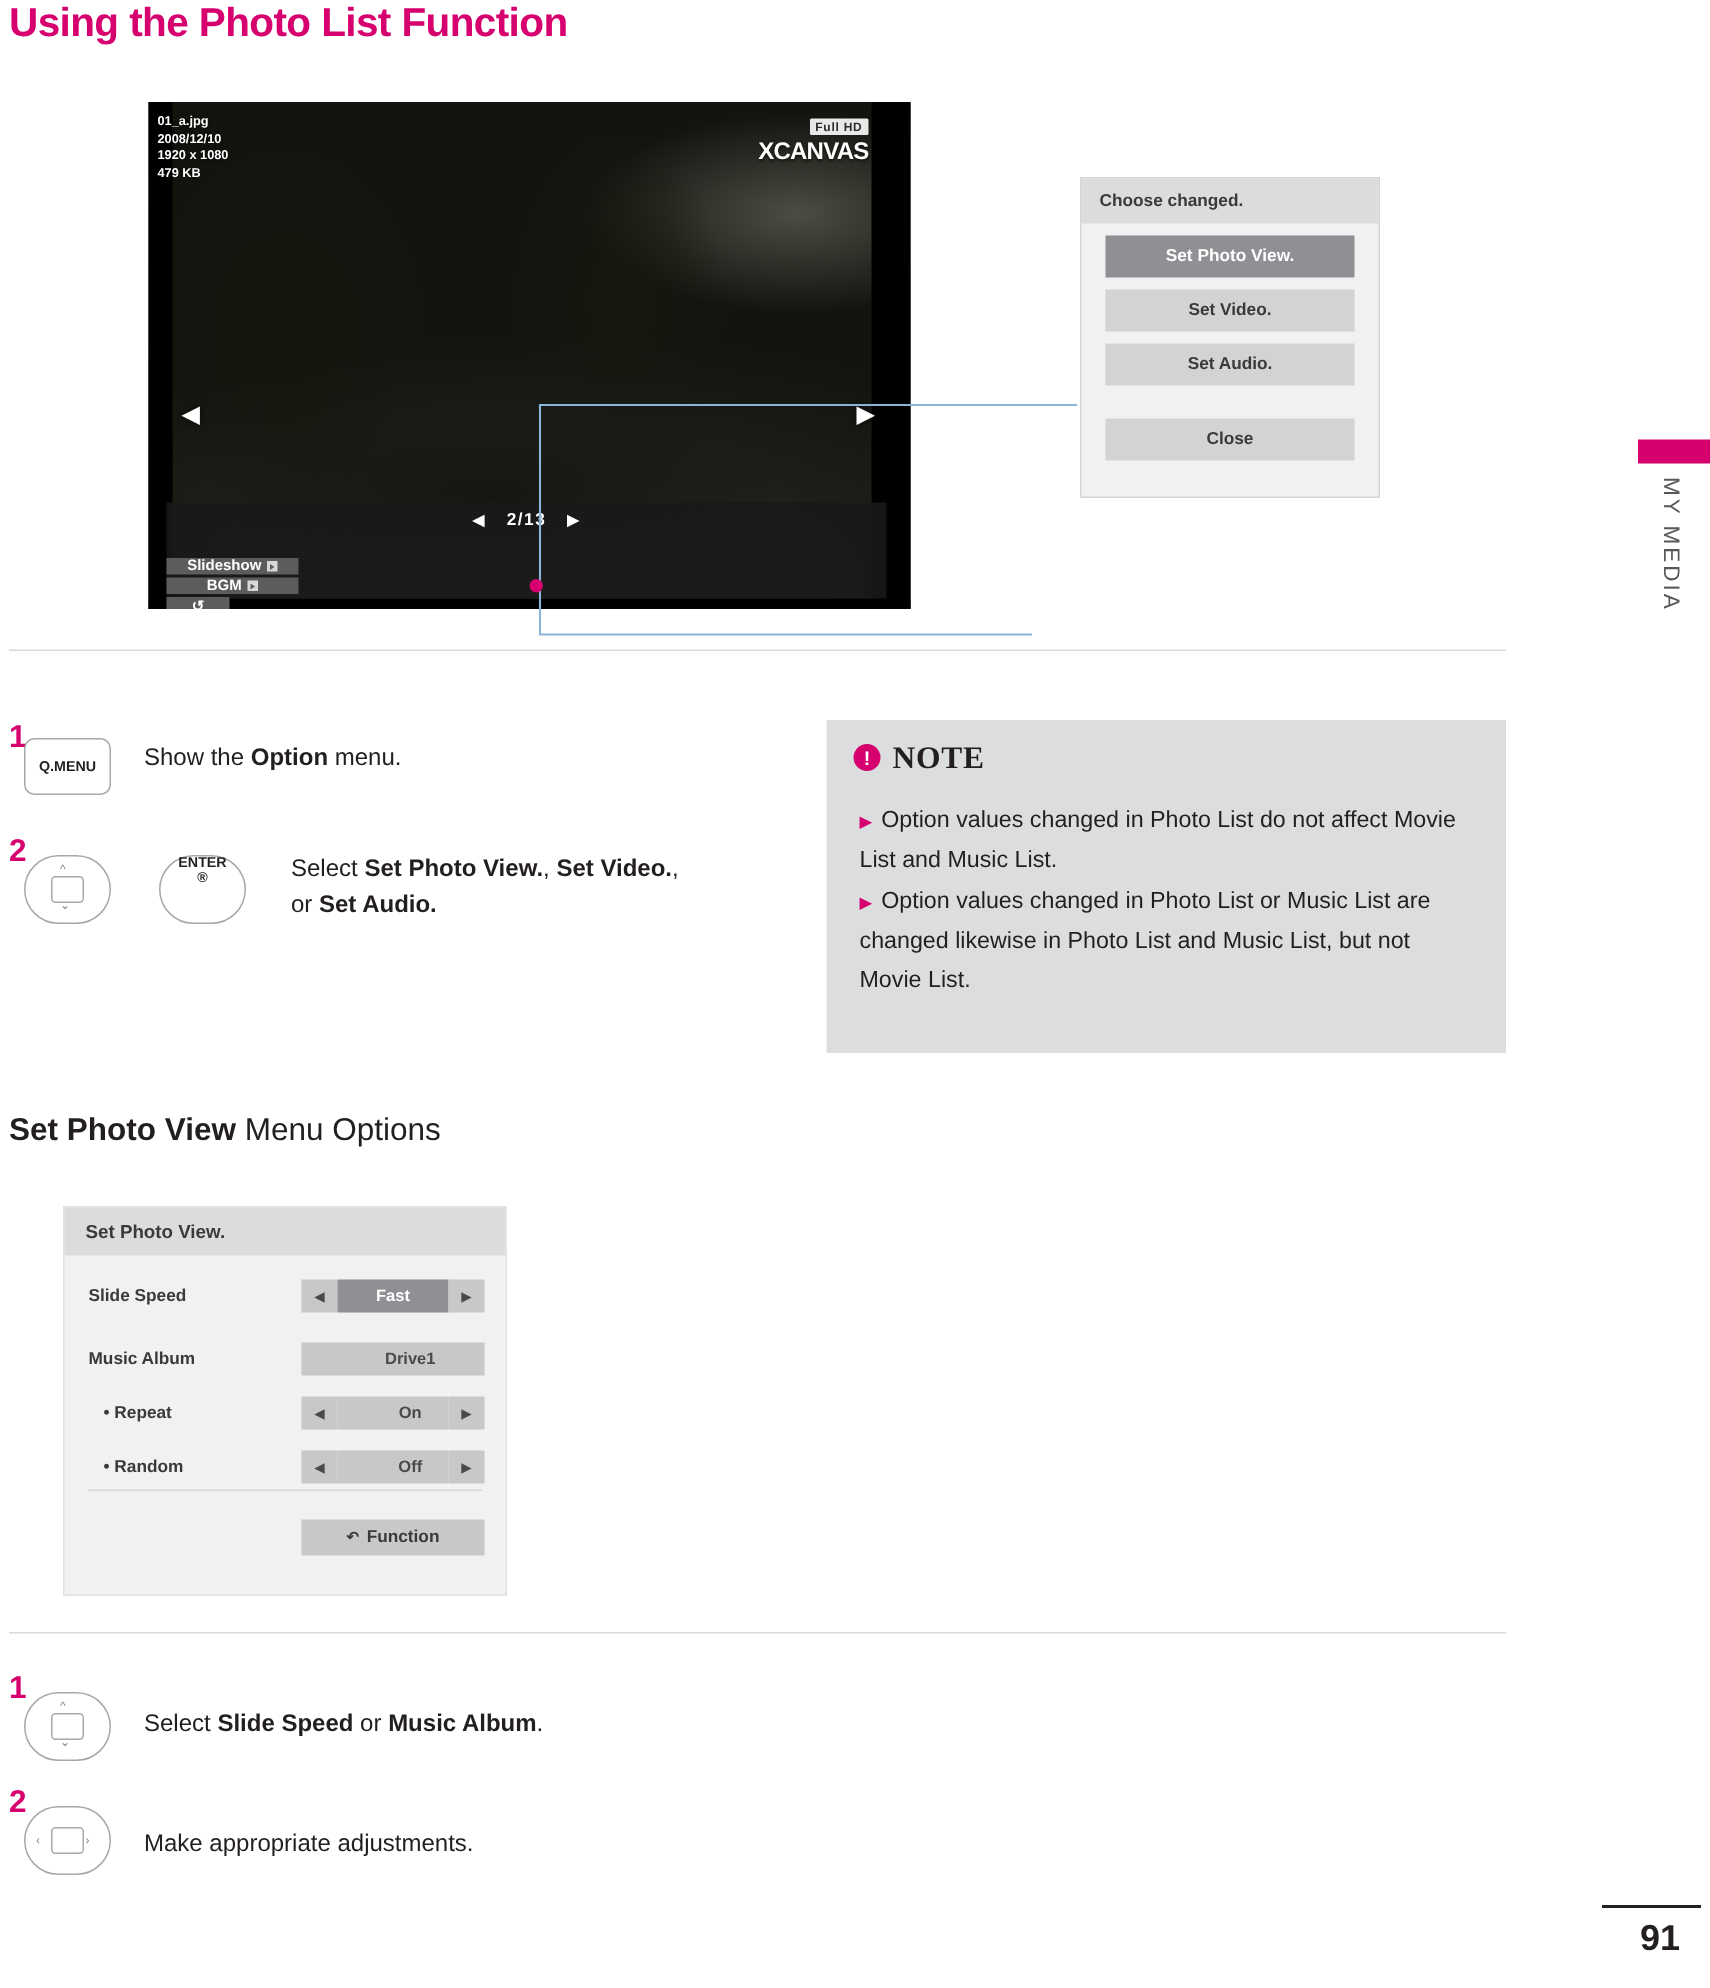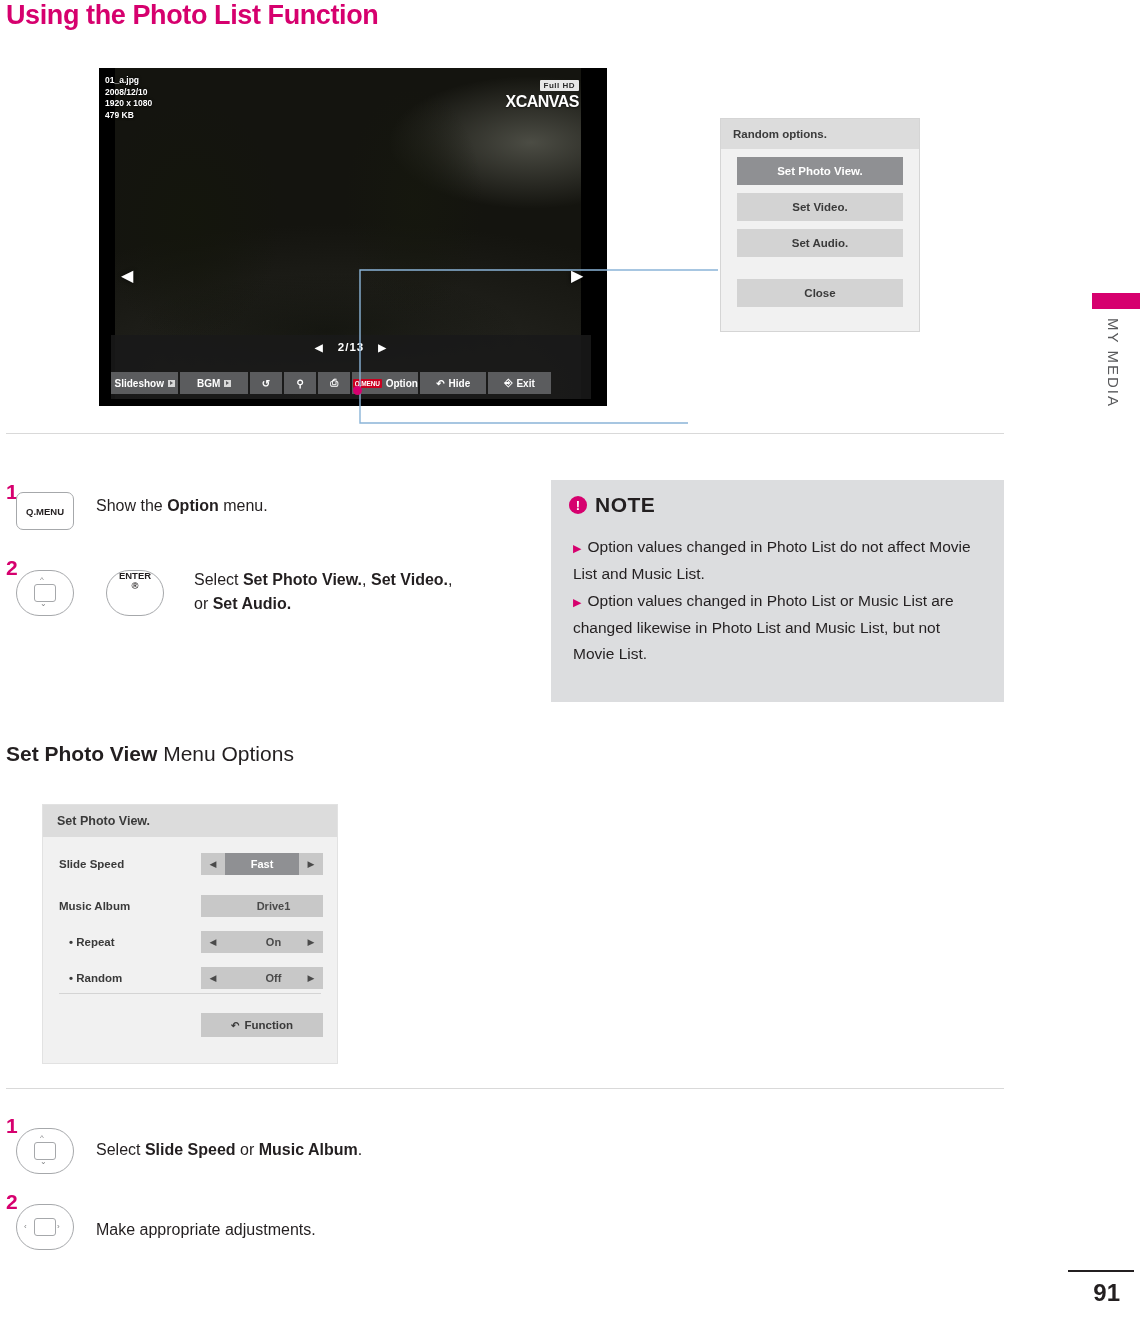--- a/index.html
+++ b/index.html
@@ -165,20 +165,21 @@
   .osd-counter .ar { font-size: 10px; margin: 0 14px; }
   .osd-bar {
     position: absolute;
     left: 0;
     bottom: 5px;
     width: 440px;
     height: 22px;
     display: flex;
     align-items: stretch;
     gap: 2px;
+    flex-direction: column;
   }
   .osd-btn {
     background: #5b5c5e;
     color: #ffffff;
     font-size: 10px;
     font-weight: bold;
     display: flex;
     align-items: center;
     justify-content: center;
     gap: 4px;
@@ -577,21 +578,21 @@
         </div>
         <div class="osd-btn w8">
           <span class="back-glyph">⎆</span>
           <span>Exit</span>
         </div>
       </div>
     </div>
   </div>
 
   <div class="options-box">
-    <div class="options-head">Random options.</div>
+    <div class="options-head">Choose changed.</div>
     <div class="options-item sel">Set Photo View.</div>
     <div class="options-item">Set Video.</div>
     <div class="options-item">Set Audio.</div>
     <div class="options-item close">Close</div>
   </div>
 
   <svg class="connector" viewBox="0 0 362 158" width="362" height="158">
     <polyline points="360,2 320,2 2,2 2,155 330,155" fill="none" stroke="#8ab4d8" stroke-width="1.4"></polyline>
   </svg>
   <div class="conn-dot"></div>
@@ -616,21 +617,21 @@
   <div class="key-enter" style="left:106px; top:570px;">
     <span>ENTER</span>
     <span>®</span>
   </div>
   <div class="step-text" style="left:194px; top:568px;">
     Select <b>Set Photo View.</b>, <b>Set Video.</b>,<br>or <b>Set Audio.</b>
   </div>
 
   <div class="note-box">
     <div class="note-bang">!</div>
-    <div class="note-title" style="left:44px;">NOTE</div>
+    <div class="note-title" style="left:44px;font-family:Liberation Serif, serif;">NOTE</div>
     <div class="note-item" style="top:54px;">
       <span class="tri">▶</span><span class="txt">Option values changed in Photo List do not affect Movie List and Music List.</span>
     </div>
     <div class="note-item" style="top:108px;">
       <span class="tri">▶</span><span class="txt">Option values changed in Photo List or Music List are changed likewise in Photo List and Music List, but not Movie List.</span>
     </div>
   </div>
 
   <div class="section-head">
     <b>Set Photo View</b><span> Menu Options</span>

